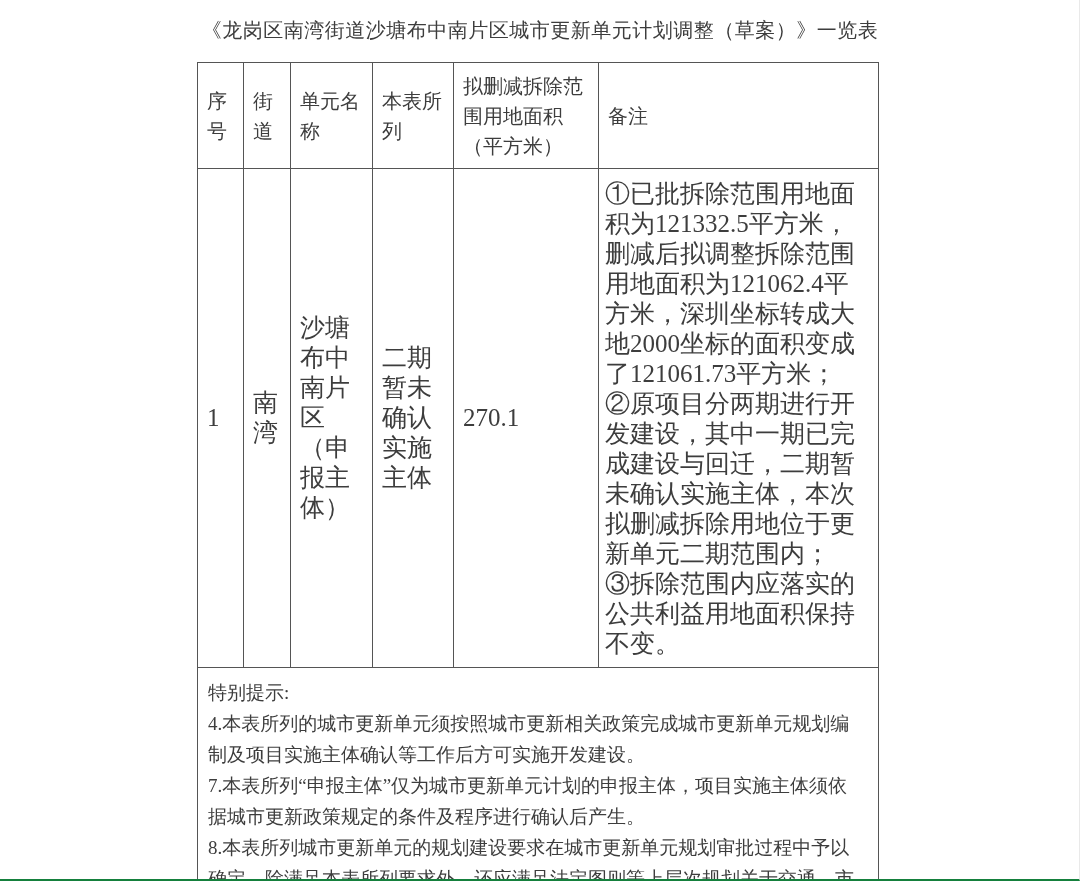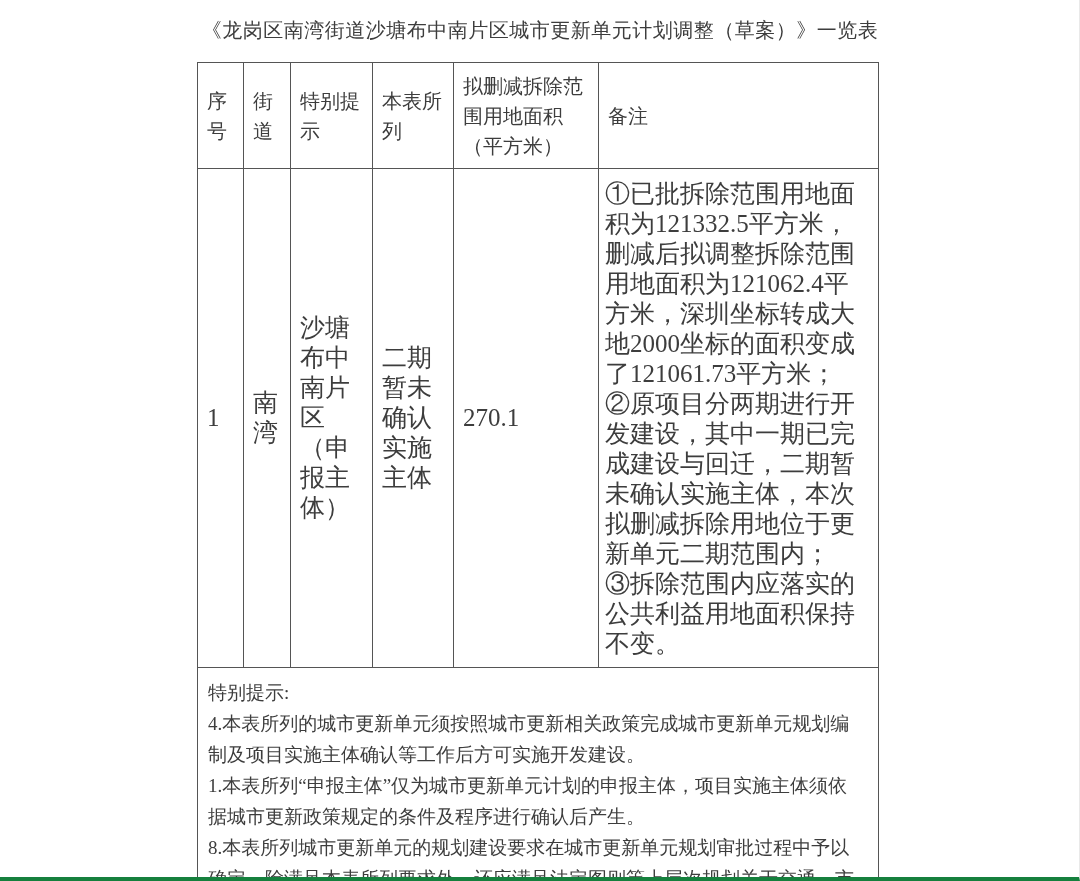--- a/index.html
+++ b/index.html
@@ -7,21 +7,21 @@
     padding: 0;
     background: #ffffff;
   }
   .page {
     position: relative;
     width: 1080px;
     height: 881px;
     background: #ffffff;
     box-sizing: border-box;
     border-right: 1px solid #e9e9e9;
-    border-bottom: 4px solid #15803d;
+    border-bottom: 2px solid #15803d;
     font-family: "Liberation Serif", "DejaVu Serif", serif;
     color: #3d3d3d;
     overflow: hidden;
   }
   .doc-title {
     position: absolute;
     top: 16px;
     left: 0;
     width: 1080px;
     text-align: center;
@@ -95,21 +95,21 @@
       <col style="width:47px">
       <col style="width:82px">
       <col style="width:81px">
       <col style="width:145px">
       <col style="width:280px">
     </colgroup>
     <tbody>
       <tr>
         <th>序号</th>
         <th>街道</th>
-        <th>特别提示</th>
+        <th>单元名称</th>
         <th>本表所列</th>
         <th class="area-header">拟删减拆除范围用地面积
 （平方米）</th>
         <th>备注</th>
       </tr>
 
       <tr>
         <td>1</td>
         <td>南湾</td>
         <td>沙塘布中南片区（申报主体）</td>
@@ -119,20 +119,20 @@
           <p>①已批拆除范围用地面积为121332.5平方米，删减后拟调整拆除范围用地面积为121062.4平方米，深圳坐标转成大地2000坐标的面积变成了121061.73平方米；</p>
           <p>②原项目分两期进行开发建设，其中一期已完成建设与回迁，二期暂未确认实施主体，本次拟删减拆除用地位于更新单元二期范围内；</p>
           <p>③拆除范围内应落实的公共利益用地面积保持不变。</p>
         </td>
       </tr>
 
       <tr>
         <td class="notes-cell" colspan="6">
           <p>特别提示:</p>
           <p>4.本表所列的城市更新单元须按照城市更新相关政策完成城市更新单元规划编制及项目实施主体确认等工作后方可实施开发建设。</p>
-          <p>1.本表所列“申报主体”仅为城市更新单元计划的申报主体，项目实施主体须依据城市更新政策规定的条件及程序进行确认后产生。</p>
+          <p>7.本表所列“申报主体”仅为城市更新单元计划的申报主体，项目实施主体须依据城市更新政策规定的条件及程序进行确认后产生。</p>
           <p>8.本表所列城市更新单元的规划建设要求在城市更新单元规划审批过程中予以确定，除满足本表所列要求外，还应满足法定图则等上层次规划关于交通、市政、公共配套设施的建设要求和城市更新政策中公共利益项目等用地的移交要求。</p>
         </td>
       </tr>
     </tbody>
   </table>
 
 </div>
 
 </body></html>

